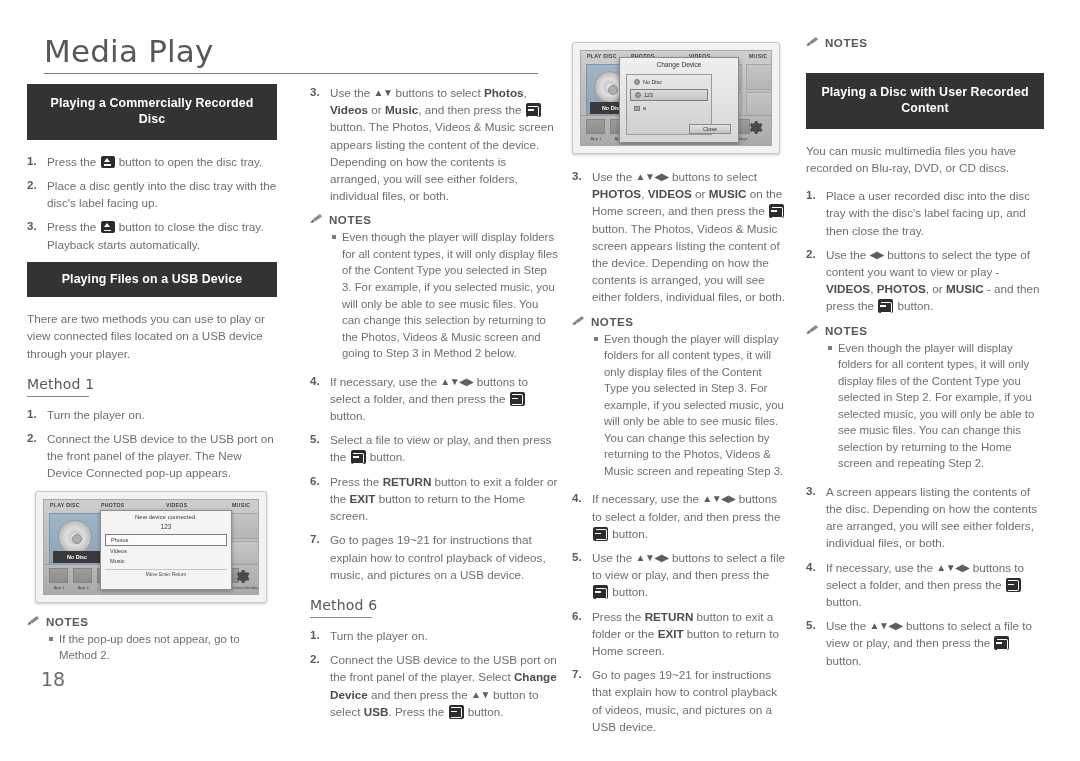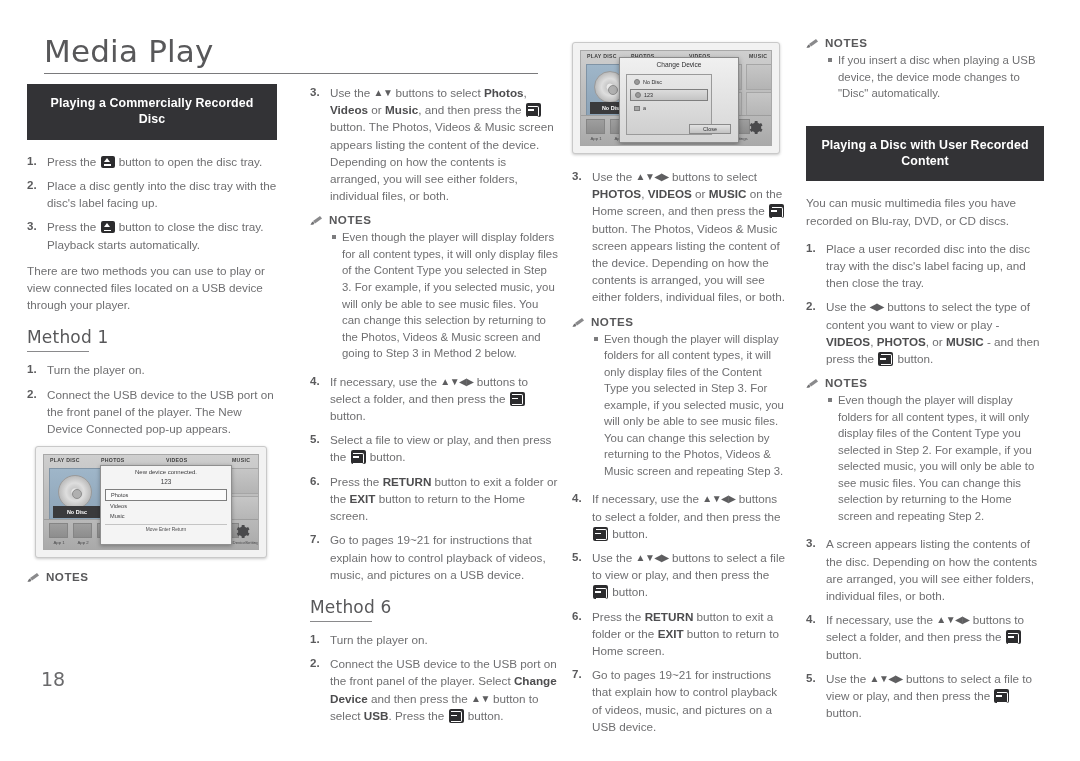--- a/index.html
+++ b/index.html
@@ -52,29 +52,29 @@
     position:relative; padding-left:20px;
     font-size:11.7px; line-height:1.47; margin-bottom:7px; color:#6f6f71;
   }
   ol.steps > li > .num {
     position:absolute; left:0; top:0;
     font-weight:bold; color:#5a5a5c; font-size:11.5px;
   }
 
   
   .method {
-    font-size:17px; color:#58585a; margin:14px 0 4px 0;
+    font-size:14px; color:#58585a; margin:14px 0 4px 0;
     font-family:"DejaVu Sans", sans-serif; letter-spacing:0.2px;
   }
   .method-rule { border-bottom:1.4px solid #8a8a8c; width:62px; margin-bottom:9px; }
 
   
   .notes { margin:6px 0 11px 0; }
   .notes-head {
-    display:flex; align-items:flex-end; gap:6px;
+    display:flex; align-items:flex-start; gap:6px;
     font-size:11.6px; font-weight:bold; color:#58585a;
     letter-spacing:0.5px; margin-bottom:3px;
   }
   .pencil-icon { display:inline-block; width:13px; height:11px; flex:none; }
   ul.note-list { list-style:none; margin:0; padding:0 0 0 22px; }
   ul.note-list > li {
     position:relative; padding-left:10px;
     font-size:11.4px; line-height:1.45; margin-bottom:4px; color:#6f6f71;
   }
   ul.note-list > li:before {
@@ -241,20 +241,21 @@
     <div class="col col1">
 
       <div class="banner tall">Playing a Commercially Recorded Disc</div>
 
       <ol class="steps">
           <li><span class="num">1.</span>Press the <span class="ejectkey"></span> button to open the disc tray.</li>
           <li><span class="num">2.</span>Place a disc gently into the disc tray with the disc's label facing up.</li>
           <li><span class="num">3.</span>Press the <span class="ejectkey"></span> button to close the disc tray. Playback starts automatically.</li>
         </ol>
 
+      <div class="banner">Playing Files on a USB Device</div>
 
       <p class="body">There are two methods you can use to play or view connected files located on a USB device through your player.</p>
 
       <div class="method">Method 1</div>
       <div class="method-rule"></div>
 
       <ol class="steps">
           <li><span class="num">1.</span>Turn the player on.</li>
           <li><span class="num">2.</span>Connect the USB device to the USB port on the front panel of the player. The New Device Connected pop-up appears.</li>
         </ol>
@@ -320,20 +321,23 @@
         <div class="notes-head">
           <span class="pencil-icon">
             <svg viewBox="0 0 26 22" width="13" height="11" aria-hidden="true">
               <path fill="#6f6f71" d="M2 17l4 3 3-4-4-3z"></path>
               <path fill="#8a8a8c" d="M6 12l14-10 4 5-14 10z"></path>
               <path fill="#6f6f71" d="M1 20l1.5-3.5L5 19z"></path>
             </svg>
           </span>
           <span>NOTES</span>
         </div>
+        <ul class="note-list">
+            <li>If the pop-up does not appear, go to Method 2.</li>
+          </ul>
       </div>
     </div>
 
     <div class="col col2">
       <ol class="steps">
           <li><span class="num">3.</span>Use the <span class="arrow">▲▼</span> buttons to select <b>Photos</b>, <b>Videos</b> or <b>Music</b>, and then press the <span class="enterkey"></span> button. The Photos, Videos &amp; Music screen appears listing the content of the device. Depending on how the contents is arranged, you will see either folders, individual files, or both.</li>
         </ol>
 
       <div class="notes">
         <div class="notes-head">
@@ -461,23 +465,20 @@
         <div class="notes-head">
           <span class="pencil-icon">
             <svg viewBox="0 0 26 22" width="13" height="11" aria-hidden="true">
               <path fill="#6f6f71" d="M2 17l4 3 3-4-4-3z"></path>
               <path fill="#8a8a8c" d="M6 12l14-10 4 5-14 10z"></path>
               <path fill="#6f6f71" d="M1 20l1.5-3.5L5 19z"></path>
             </svg>
           </span>
           <span>NOTES</span>
         </div>
-        <ul class="note-list">
-            <li>If you insert a disc when playing a USB device, the device mode changes to "Disc" automatically.</li>
-          </ul>
       </div>
 
       <div class="banner tall" style="margin-top:24px;">Playing a Disc with User Recorded Content</div>
 
       <p class="body">You can music multimedia files you have recorded on Blu-ray, DVD, or CD discs.</p>
 
       <ol class="steps">
           <li><span class="num">1.</span>Place a user recorded disc into the disc tray with the disc's label facing up, and then close the tray.</li>
           <li><span class="num">2.</span>Use the <span class="arrow">◀▶</span> buttons to select the type of content you want to view or play - <b>VIDEOS</b>, <b>PHOTOS</b>, or <b>MUSIC</b> - and then press the <span class="enterkey"></span> button.</li>
         </ol>

